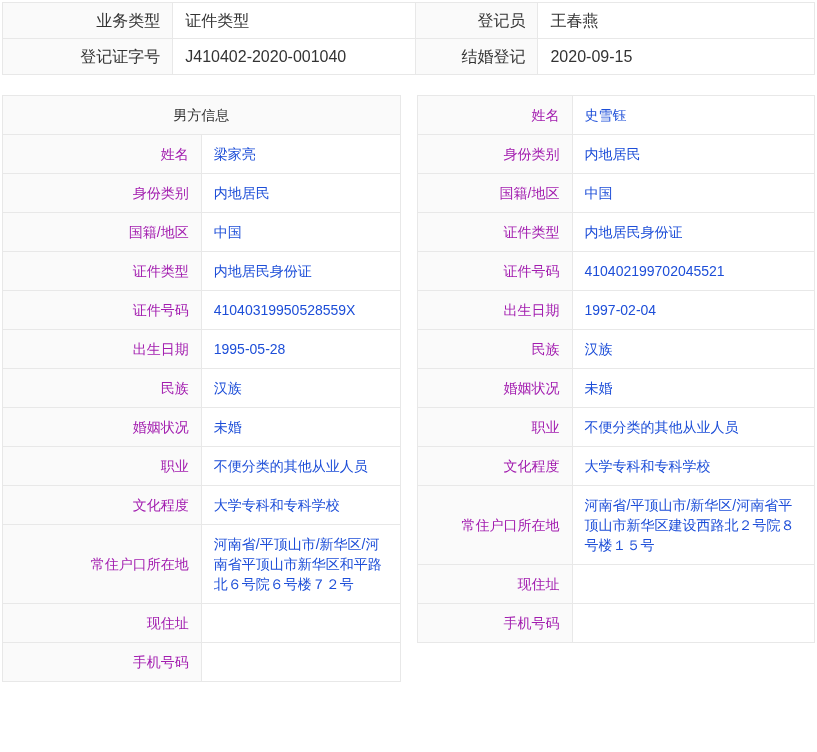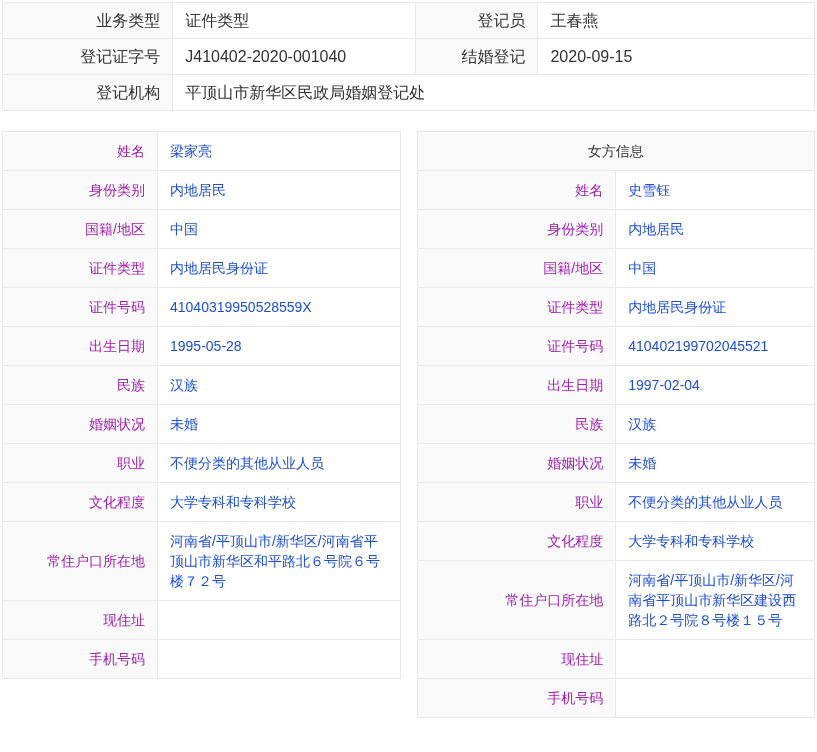--- a/index.html
+++ b/index.html
@@ -114,33 +114,32 @@
         <td class="value col-v1">证件类型</td>
         <td class="label col-l2">登记员</td>
         <td class="value col-v2">王春燕</td>
       </tr>
       <tr>
         <td class="label col-l1">登记证字号</td>
         <td class="value col-v1">J410402-2020-001040</td>
         <td class="label col-l2">结婚登记</td>
         <td class="value col-v2">2020-09-15</td>
       </tr>
-      <tr>
-        <td class="label col-l1">登记机构</td>
-        <td class="value" colspan="3">平顶山市新华区民政局婚姻登记处</td>
-      </tr>
     </tbody>
   </table>
 
   <div class="panels">
 
     <div class="panel">
       <table class="party">
         <tbody>
           <tr>
+            <td class="party-title" colspan="2">男方信息</td>
+          </tr>
+          <tr>
             <td class="p-label">姓名</td>
             <td class="p-value">梁家亮</td>
           </tr>
           <tr>
             <td class="p-label">身份类别</td>
             <td class="p-value">内地居民</td>
           </tr>
           <tr>
             <td class="p-label">国籍/地区</td>
             <td class="p-value">中国</td>
@@ -186,23 +185,20 @@
             <td class="p-value"></td>
           </tr>
         </tbody>
       </table>
     </div>
 
     <div class="panel">
       <table class="party">
         <tbody>
           <tr>
-            <td class="party-title" colspan="2">女方信息</td>
-          </tr>
-          <tr>
             <td class="p-label">姓名</td>
             <td class="p-value">史雪钰</td>
           </tr>
           <tr>
             <td class="p-label">身份类别</td>
             <td class="p-value">内地居民</td>
           </tr>
           <tr>
             <td class="p-label">国籍/地区</td>
             <td class="p-value">中国</td>

